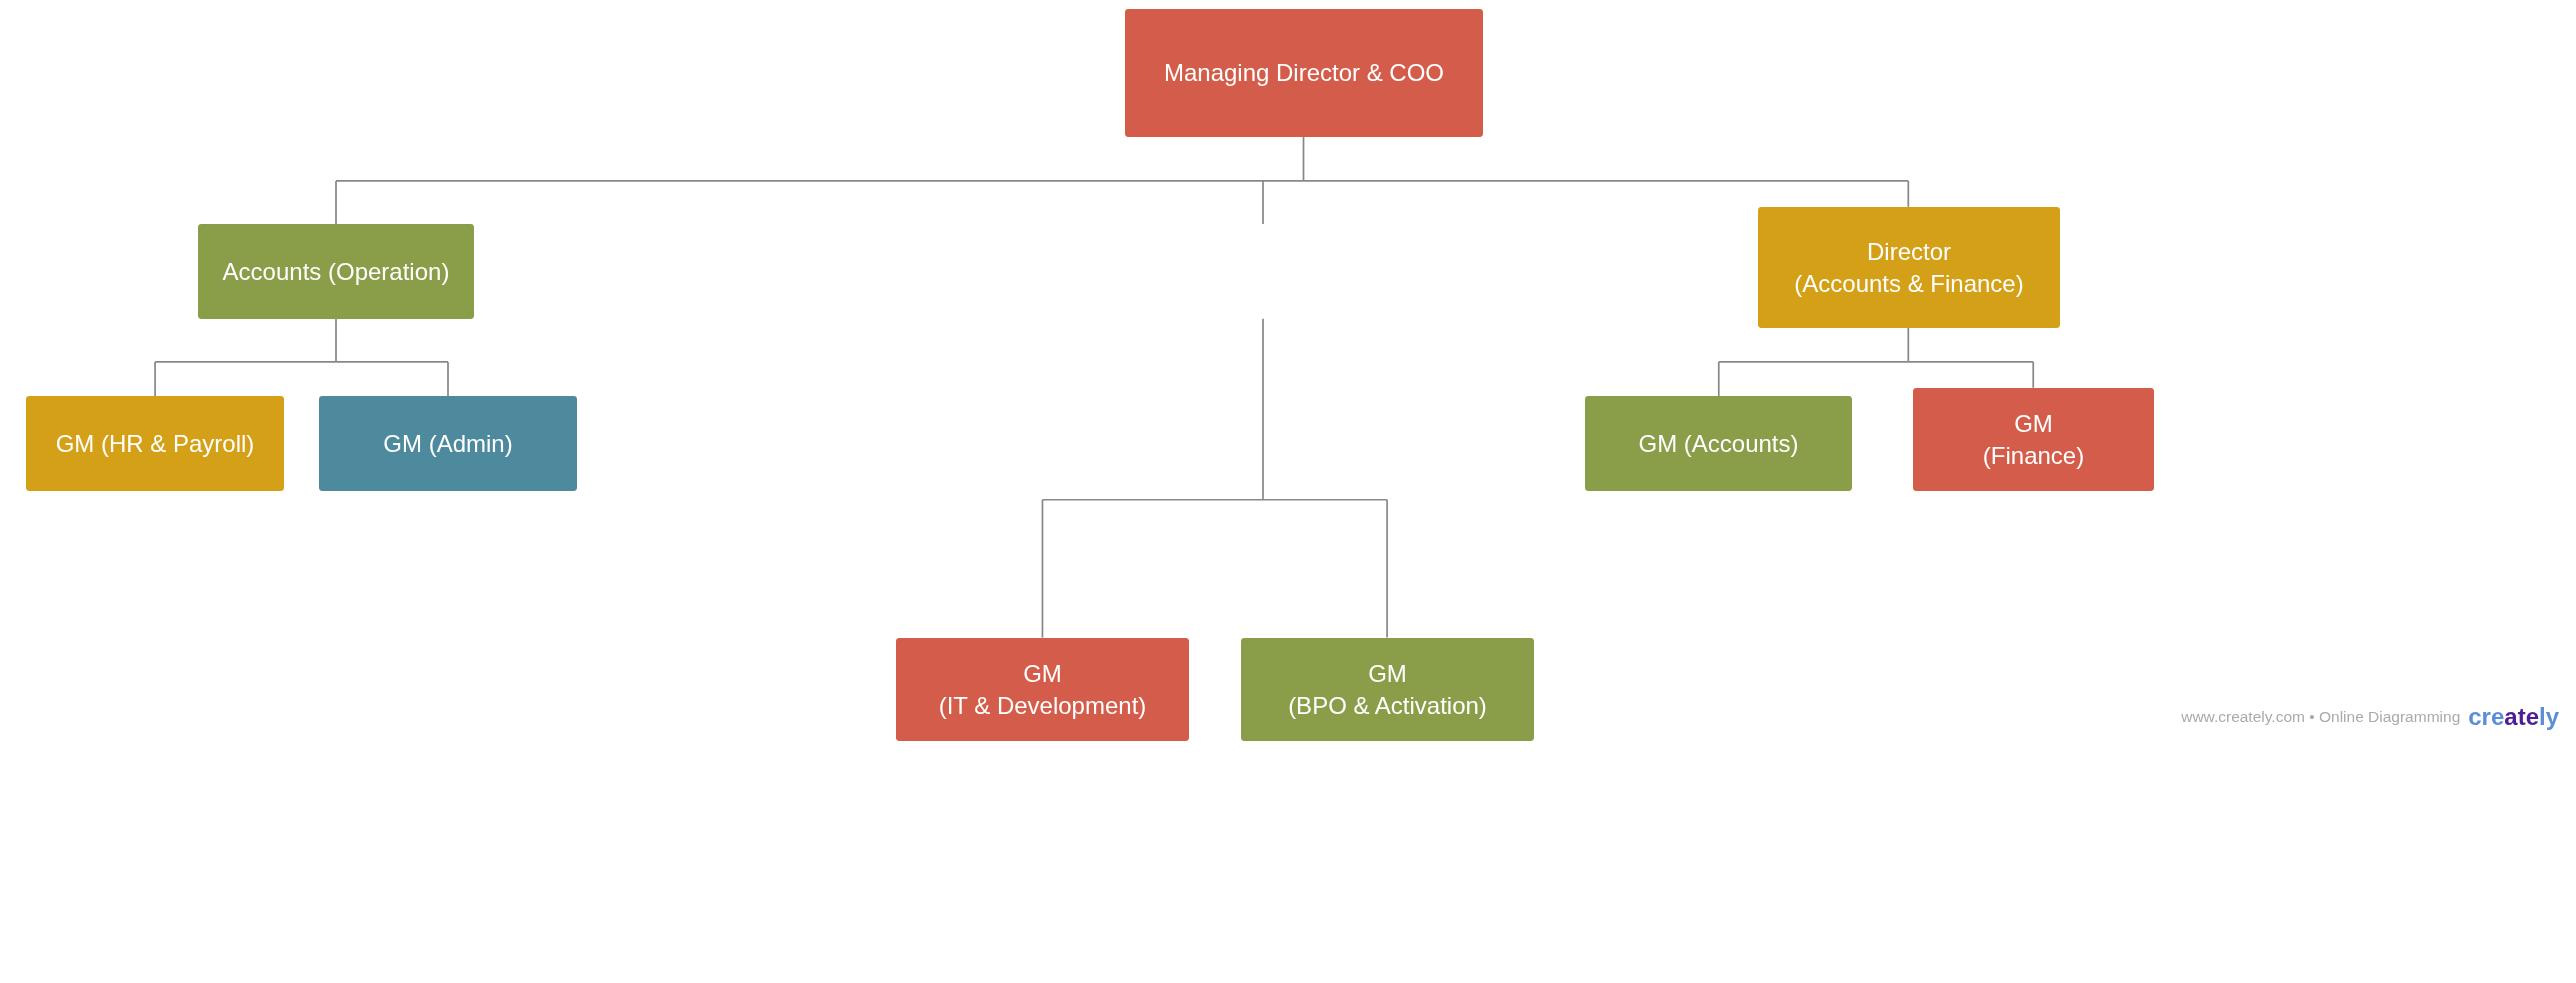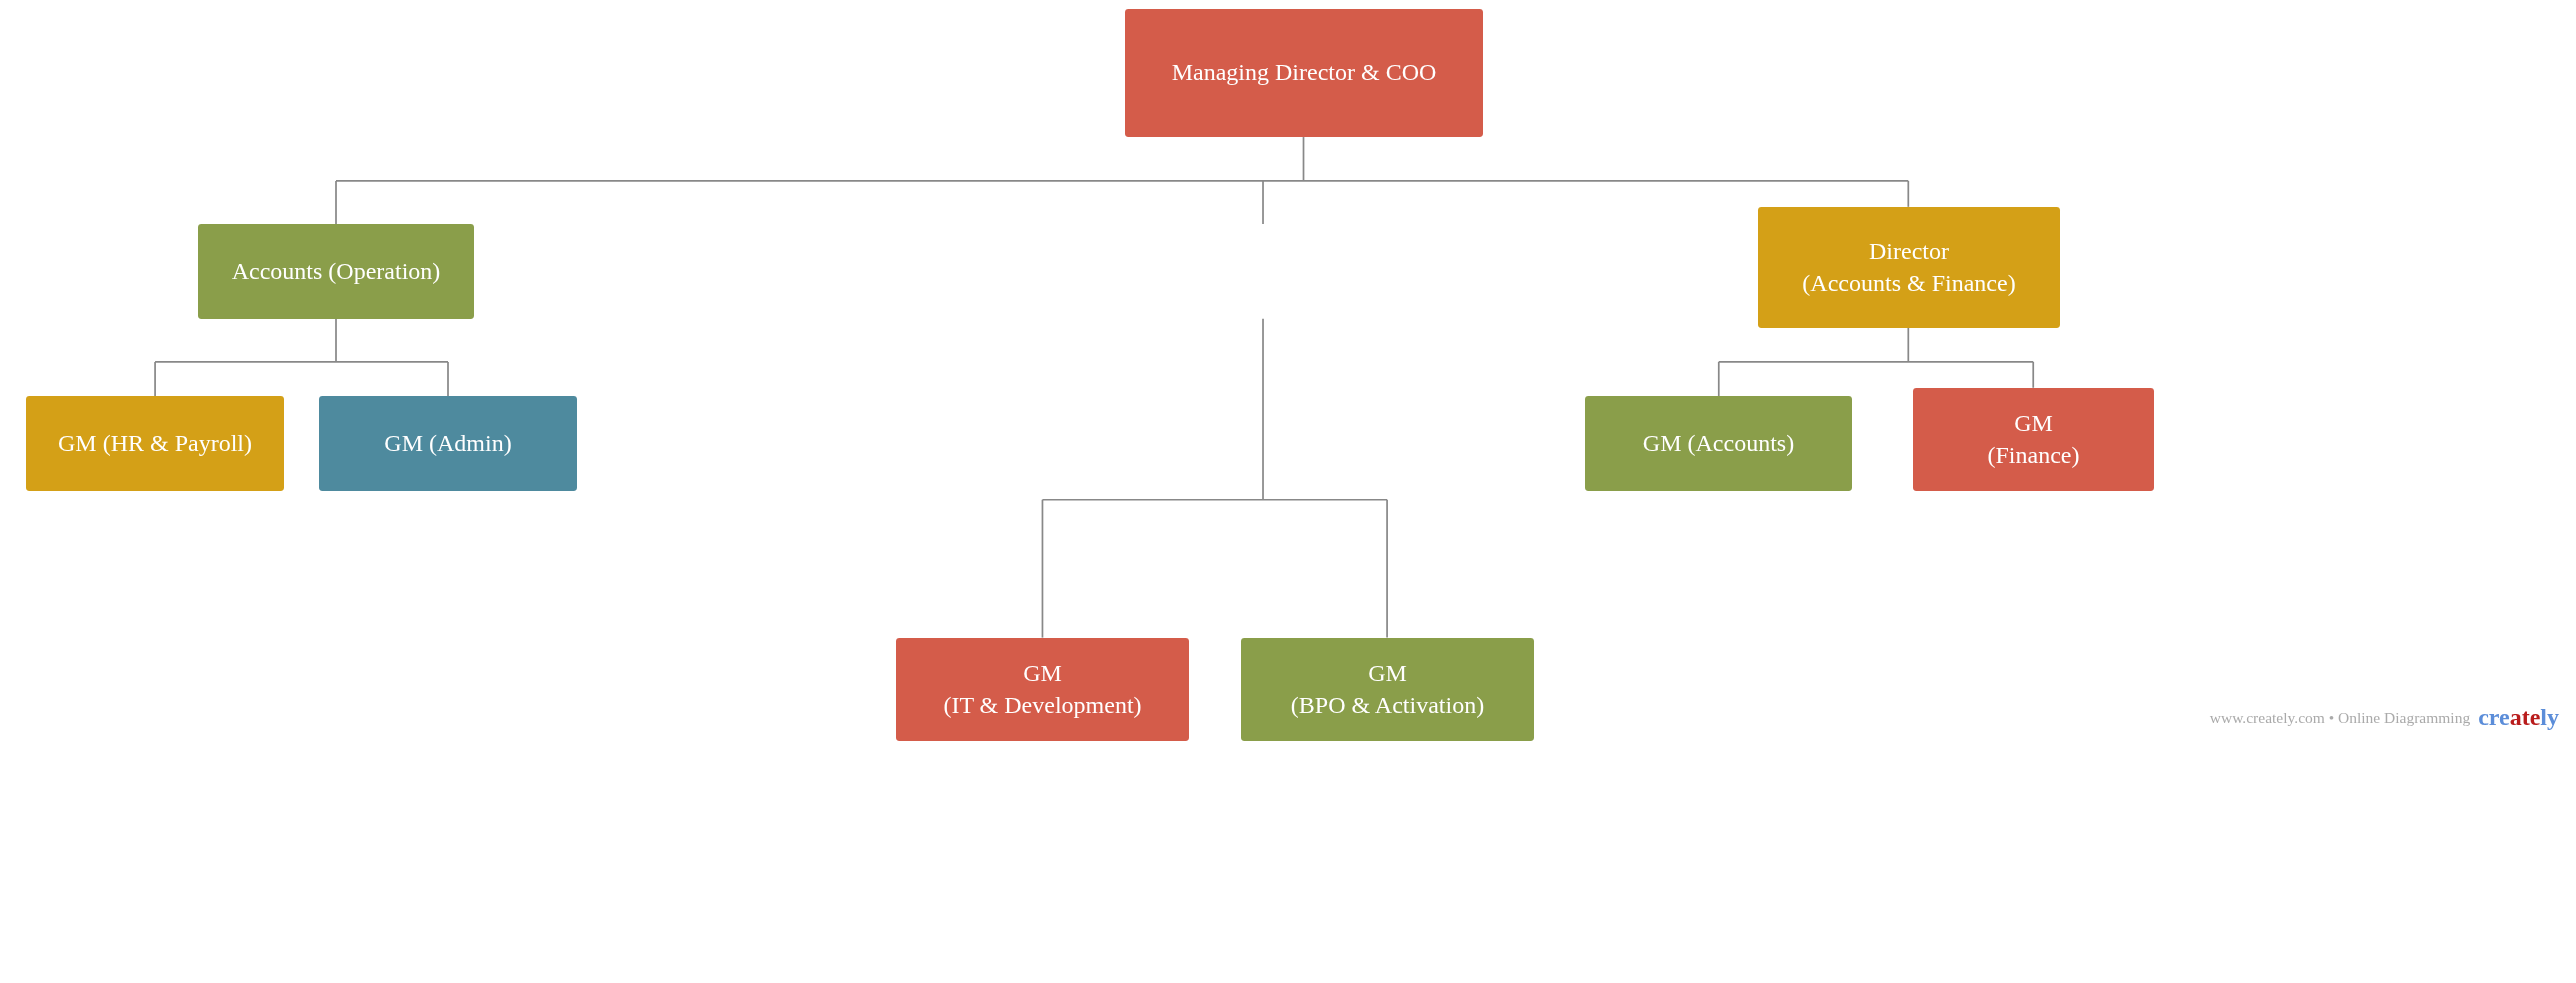--- a/index.html
+++ b/index.html
@@ -10,21 +10,20 @@
       width: 2576px;
       height: 984px;
       overflow: hidden;
       position: relative;
     }
 
     .org-chart {
       position: relative;
       width: 2576px;
       height: 745px;
-      font-family: Liberation Serif, serif;
     }
 
     .node {
       position: absolute;
       display: flex;
       align-items: center;
       justify-content: center;
       text-align: center;
       color: white;
       font-size: 24px;
@@ -63,21 +62,21 @@
       color: #aaa;
     }
 
     .watermark-logo {
       font-size: 24px;
       font-weight: bold;
       color: #5b8dd9;
     }
 
     .watermark-logo span {
-      color: #b91c1c;
+      color: #4c1d95;
     }
   </style>
 </head>
 <body>
 
 <div class="org-chart">
 
   <svg class="connectors" viewBox="0 0 2990 1142" width="2576" height="984">
 
     <line x1="1513" y1="159" x2="1513" y2="210"></line>

